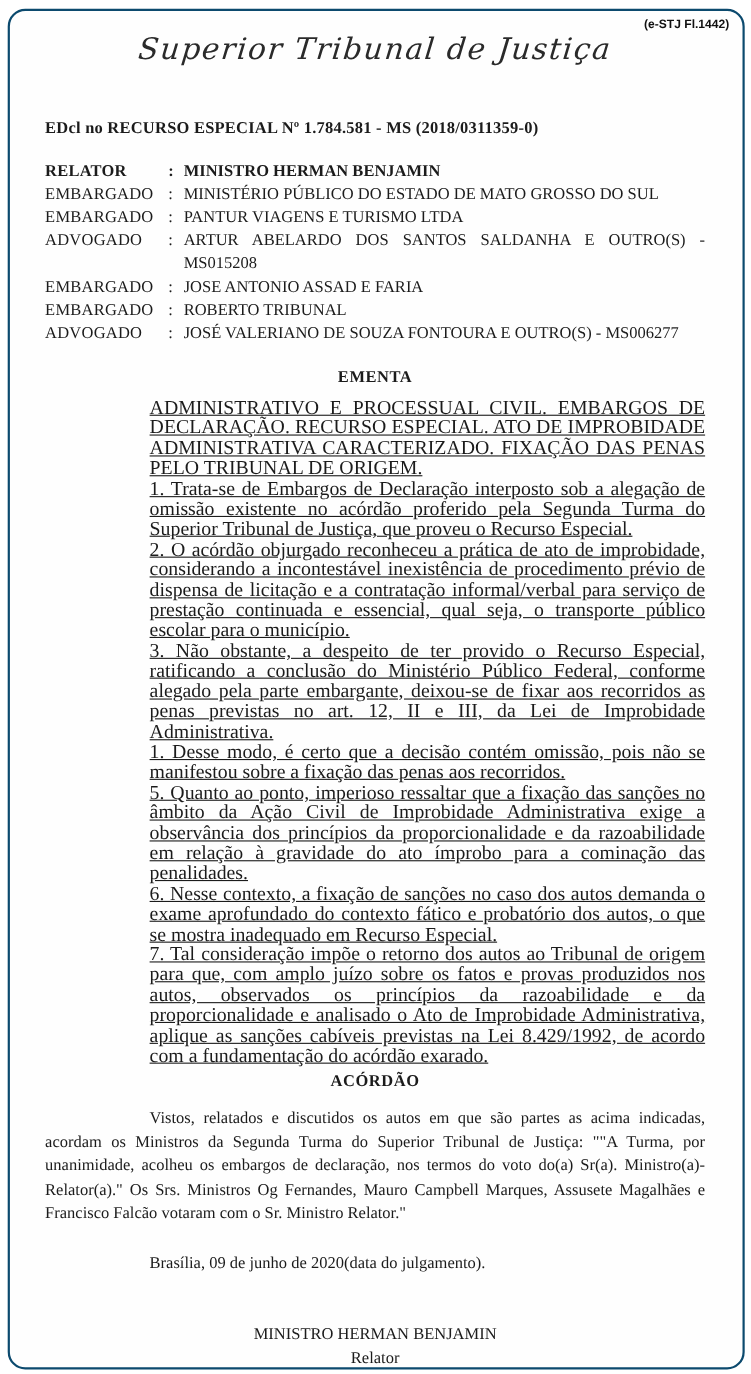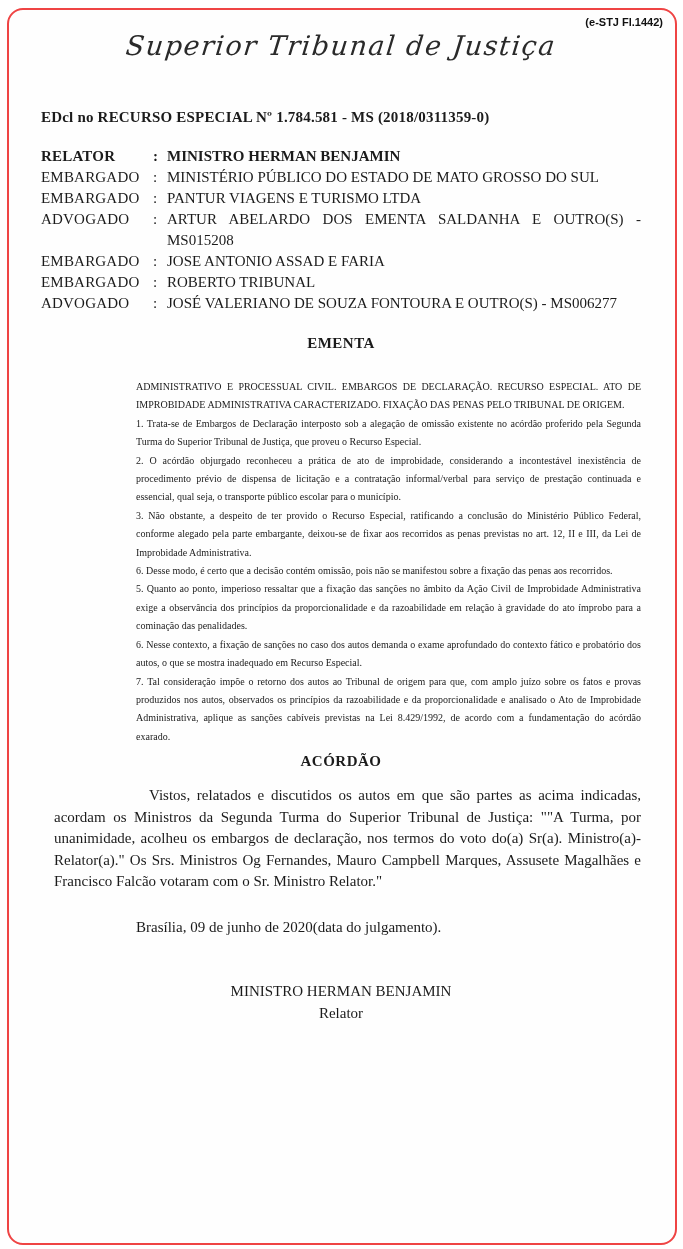--- a/index.html
+++ b/index.html
@@ -13,21 +13,21 @@
     position: relative;
     font-family: "Liberation Serif", serif;
     color: #1b1b1b;
   }
   .page {
     position: absolute;
     left: 7px;
     top: 8px;
     right: 6px;
     bottom: 4px;
-    border: 2px solid #ef4444;
+    border: 2px solid #0c4a6e;
     border-radius: 16px;
     background: #fefefe;
     box-sizing: border-box;
     padding: 4px 34px 8px 32px;
     overflow: hidden;
   }
   .folio {
     position: absolute;
     top: 6px;
     right: 12px;
@@ -76,35 +76,35 @@
     text-align: justify;
   }
   .section-heading {
     text-align: center;
     font-weight: bold;
     font-size: 15px;
     letter-spacing: 0.5px;
   }
   .ementa-heading { margin-top: 21px; }
   .ementa-body {
-    margin-top: 26px;
+    margin-top: 9px;
     margin-left: 95px;
-    font-size: 10px;
+    font-size: 18px;
     line-height: 18.4px;
     text-align: justify;
+    text-decoration: underline;
   }
   .ementa-body p { margin: 0; }
   .acordao-heading { margin-top: 7px; }
   .acordao-body {
     margin-top: 15px;
     font-size: 15px;
     line-height: 21.5px;
     text-align: justify;
     text-indent: 95px;
-    margin-left: 13px;
   }
   .acordao-body p { margin: 0; }
   .date-line {
     margin-top: 26px;
     margin-left: 95px;
     font-size: 15px;
   }
   .signature {
     margin-top: 44px;
     text-align: center;
@@ -135,21 +135,21 @@
         <span class="party-value">MINISTÉRIO PÚBLICO DO ESTADO DE MATO GROSSO DO SUL</span>
     </div>
     <div class="party-row">
       <span class="party-label">EMBARGADO</span>
         <span class="party-colon">:</span>
         <span class="party-value">PANTUR VIAGENS E TURISMO LTDA</span>
     </div>
     <div class="party-row">
       <span class="party-label">ADVOGADO</span>
         <span class="party-colon">:</span>
-        <span class="party-value">ARTUR ABELARDO DOS EMENTA SALDANHA E OUTRO(S) - MS015208</span>
+        <span class="party-value">ARTUR ABELARDO DOS SANTOS SALDANHA E OUTRO(S) - MS015208</span>
     </div>
     <div class="party-row">
       <span class="party-label">EMBARGADO</span>
         <span class="party-colon">:</span>
         <span class="party-value">JOSE ANTONIO ASSAD E FARIA</span>
     </div>
     <div class="party-row">
       <span class="party-label">EMBARGADO</span>
         <span class="party-colon">:</span>
         <span class="party-value">ROBERTO TRIBUNAL</span>
@@ -161,21 +161,21 @@
     </div>
   </div>
 
   <div class="section-heading ementa-heading">EMENTA</div>
 
   <div class="ementa-body">
     <p>ADMINISTRATIVO E PROCESSUAL CIVIL. EMBARGOS DE DECLARAÇÃO. RECURSO ESPECIAL. ATO DE IMPROBIDADE ADMINISTRATIVA CARACTERIZADO. FIXAÇÃO DAS PENAS PELO TRIBUNAL DE ORIGEM.</p>
     <p>1. Trata-se de Embargos de Declaração interposto sob a alegação de omissão existente no acórdão proferido pela Segunda Turma do Superior Tribunal de Justiça, que proveu o Recurso Especial.</p>
     <p>2. O acórdão objurgado reconheceu a prática de ato de improbidade, considerando a incontestável inexistência de procedimento prévio de dispensa de licitação e a contratação informal/verbal para serviço de prestação continuada e essencial, qual seja, o transporte público escolar para o município.</p>
     <p>3. Não obstante, a despeito de ter provido o Recurso Especial, ratificando a conclusão do Ministério Público Federal, conforme alegado pela parte embargante, deixou-se de fixar aos recorridos as penas previstas no art. 12, II e III, da Lei de Improbidade Administrativa.</p>
-    <p>6. Desse modo, é certo que a decisão contém omissão, pois não se manifestou sobre a fixação das penas aos recorridos.</p>
+    <p>1. Desse modo, é certo que a decisão contém omissão, pois não se manifestou sobre a fixação das penas aos recorridos.</p>
     <p>5. Quanto ao ponto, imperioso ressaltar que a fixação das sanções no âmbito da Ação Civil de Improbidade Administrativa exige a observância dos princípios da proporcionalidade e da razoabilidade em relação à gravidade do ato ímprobo para a cominação das penalidades.</p>
     <p>6. Nesse contexto, a fixação de sanções no caso dos autos demanda o exame aprofundado do contexto fático e probatório dos autos, o que se mostra inadequado em Recurso Especial.</p>
     <p>7. Tal consideração impõe o retorno dos autos ao Tribunal de origem para que, com amplo juízo sobre os fatos e provas produzidos nos autos, observados os princípios da razoabilidade e da proporcionalidade e analisado o Ato de Improbidade Administrativa, aplique as sanções cabíveis previstas na Lei 8.429/1992, de acordo com a fundamentação do acórdão exarado.</p>
   </div>
 
   <div class="section-heading acordao-heading">ACÓRDÃO</div>
 
   <div class="acordao-body">
     <p>Vistos, relatados e discutidos os autos em que são partes as acima indicadas, acordam os Ministros da Segunda Turma do Superior Tribunal de Justiça: ""A Turma, por unanimidade, acolheu os embargos de declaração, nos termos do voto do(a) Sr(a). Ministro(a)-Relator(a)." Os Srs. Ministros Og Fernandes, Mauro Campbell Marques, Assusete Magalhães e Francisco Falcão votaram com o Sr. Ministro Relator."</p>
   </div>

